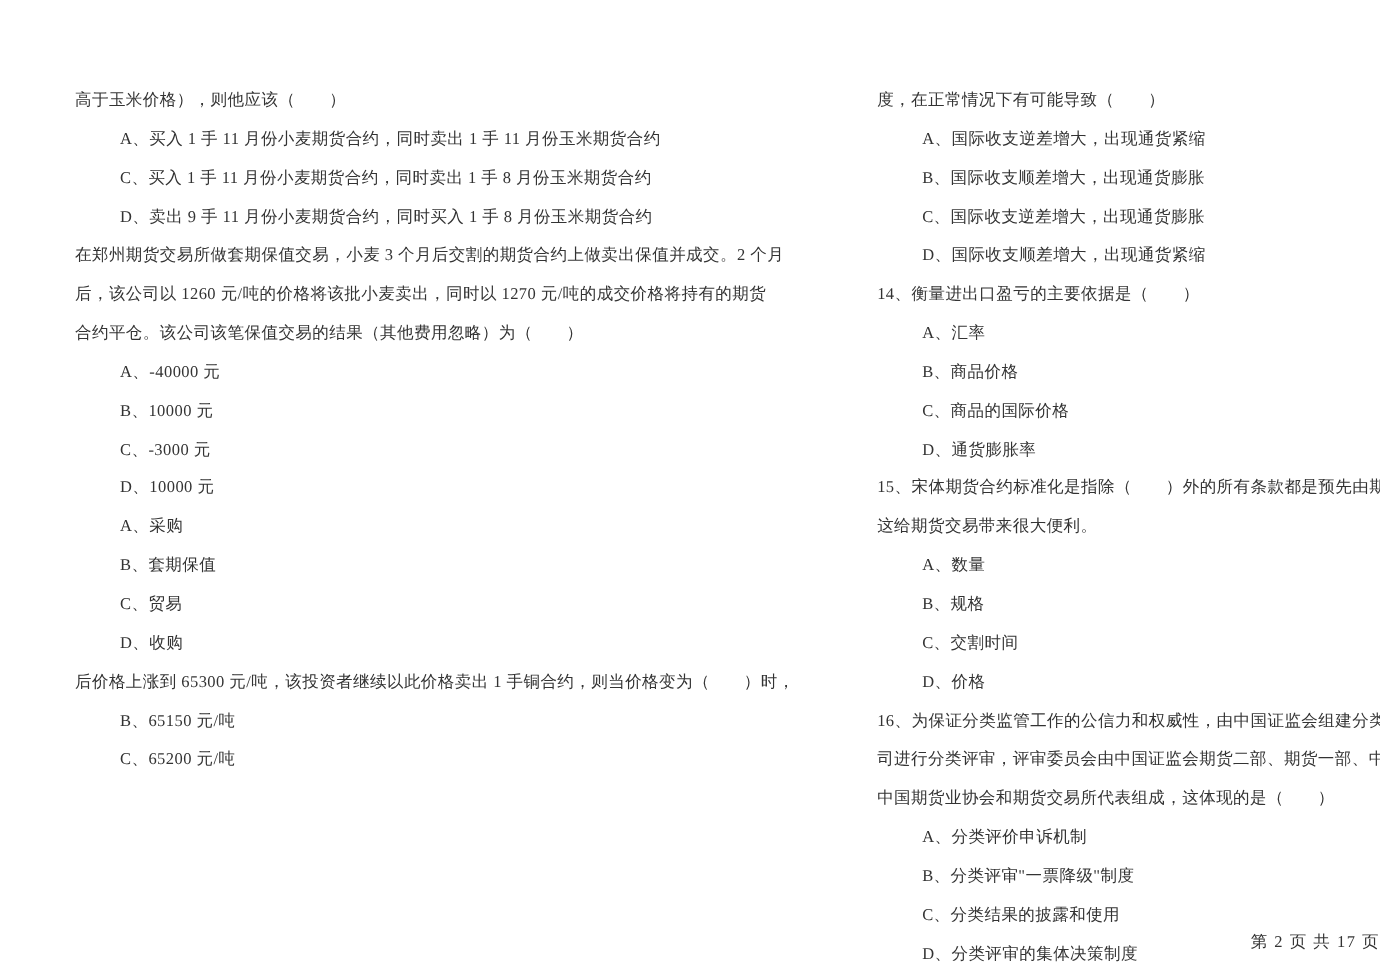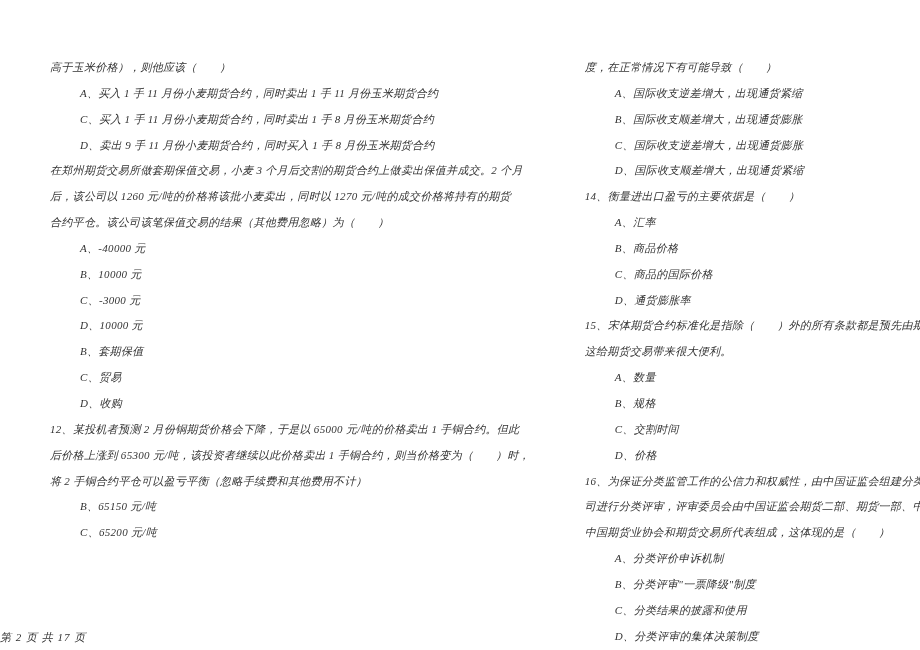--- a/index.html
+++ b/index.html
@@ -1,19 +1,18 @@
 <!DOCTYPE html>
 <html><head>
   <meta charset="utf-8">
   <style>
     * {
       margin: 0;
       padding: 0;
       box-sizing: border-box;
-      font-style: italic;
     }
     body {
       background: #ffffff;
       font-family: "SimSun", "宋体", serif;
       font-size: 11px;
       color: #333333;
       width: 920px;
       height: 650px;
       padding: 55px 50px 30px 50px;
       position: relative;
@@ -35,24 +34,24 @@
       letter-spacing: 0.3px;
     }
     .indent-1 {
       padding-left: 30px;
     }
     .indent-0 {
       padding-left: 0;
     }
     .page-footer {
       position: absolute;
-      bottom: 5px;
+      bottom: 15px;
       left: 0;
       right: 0;
-      text-align: left;
+      text-align: right;
       font-size: 11px;
       color: #333;
       letter-spacing: 1px;
     }
   </style>
 </head>
 <body>
 
 <div class="columns">
   <div class="column" id="left-col">
@@ -60,26 +59,25 @@
       <div class="line indent-1">A、买入 1 手 11 月份小麦期货合约，同时卖出 1 手 11 月份玉米期货合约</div>
       <div class="line indent-1">C、买入 1 手 11 月份小麦期货合约，同时卖出 1 手 8 月份玉米期货合约</div>
       <div class="line indent-1">D、卖出 9 手 11 月份小麦期货合约，同时买入 1 手 8 月份玉米期货合约</div>
       <div class="line indent-0">在郑州期货交易所做套期保值交易，小麦 3 个月后交割的期货合约上做卖出保值并成交。2 个月</div>
       <div class="line indent-0">后，该公司以 1260 元/吨的价格将该批小麦卖出，同时以 1270 元/吨的成交价格将持有的期货</div>
       <div class="line indent-0">合约平仓。该公司该笔保值交易的结果（其他费用忽略）为（　　）</div>
       <div class="line indent-1">A、-40000 元</div>
       <div class="line indent-1">B、10000 元</div>
       <div class="line indent-1">C、-3000 元</div>
       <div class="line indent-1">D、10000 元</div>
+      <div class="line indent-1">A、采购</div>
       <div class="line indent-1">B、套期保值</div>
       <div class="line indent-1">C、贸易</div>
       <div class="line indent-1">D、收购</div>
-      <div class="line indent-0">12、某投机者预测 2 月份铜期货价格会下降，于是以 65000 元/吨的价格卖出 1 手铜合约。但此</div>
       <div class="line indent-0">后价格上涨到 65300 元/吨，该投资者继续以此价格卖出 1 手铜合约，则当价格变为（　　）时，</div>
-      <div class="line indent-0">将 2 手铜合约平仓可以盈亏平衡（忽略手续费和其他费用不计）</div>
       <div class="line indent-1">B、65150 元/吨</div>
       <div class="line indent-1">C、65200 元/吨</div>
     </div>
   <div class="column" id="right-col">
       <div class="line indent-0">度，在正常情况下有可能导致（　　）</div>
       <div class="line indent-1">A、国际收支逆差增大，出现通货紧缩</div>
       <div class="line indent-1">B、国际收支顺差增大，出现通货膨胀</div>
       <div class="line indent-1">C、国际收支逆差增大，出现通货膨胀</div>
       <div class="line indent-1">D、国际收支顺差增大，出现通货紧缩</div>
       <div class="line indent-0">14、衡量进出口盈亏的主要依据是（　　）</div>

